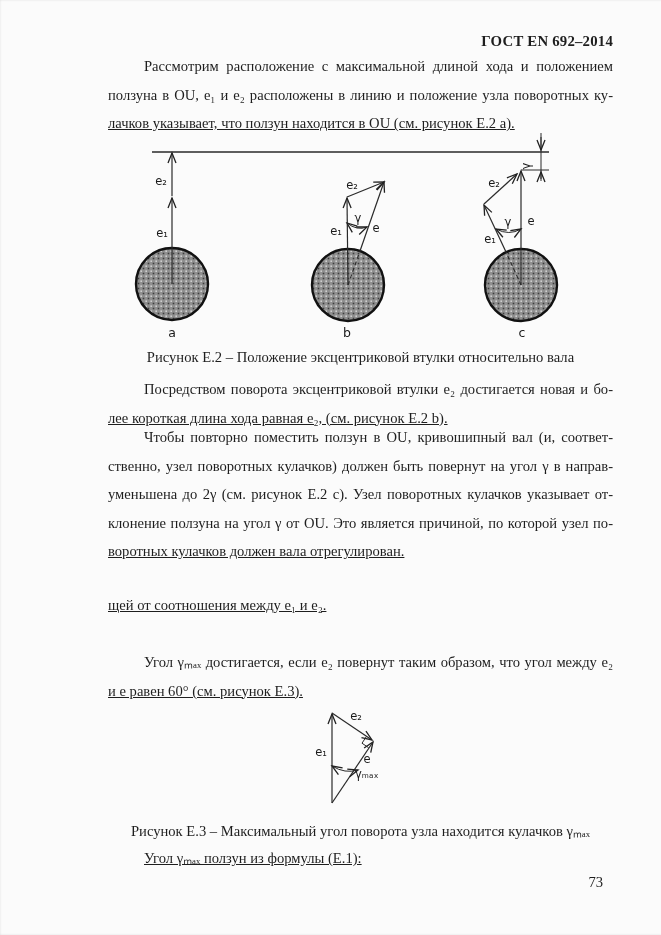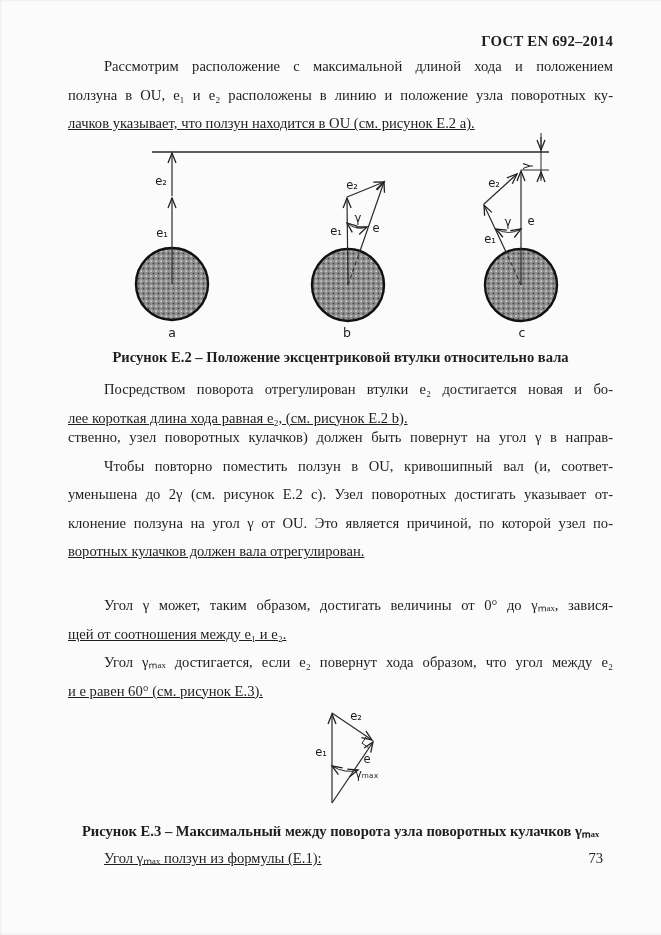--- a/index.html
+++ b/index.html
@@ -7,25 +7,25 @@
     position:relative;width:661px;height:935px;background:#fbfbfb;
     font-family:"Liberation Serif", serif;color:#1e1e1e;overflow:hidden;
     box-shadow:inset 0 0 2px #d8d8d8;
     padding-left:40px;
   }
   .header{
     position:absolute;left:68px;width:545px;top:33px;text-align:right;
     font-weight:bold;font-size:14.8px;letter-spacing:.2px;
   }
   .textblock{position:absolute;left:68px;width:545px;font-size:14.6px;line-height:28.5px;}
-  .ln{text-align:justify;text-align-last:justify;}
+  .ln{text-align:justify;text-align-last:justify;margin-left:40px;}
   .ln.first{padding-left:36px;}
   .ln.last{text-align-last:left;text-decoration:underline;}
-  .caption{text-align:center;text-align-last:center;font-weight:bold;}
-  .pagenum{position:absolute;left:68px;width:535px;top:850px;text-align:right;font-size:14.6px;}
+  .caption{text-align:center;text-align-last:center;}
+  .pagenum{position:absolute;left:68px;width:535px;top:874px;text-align:right;font-size:14.6px;}
   .fig{position:absolute;}
   svg text{font-family:"DejaVu Sans", sans-serif;font-size:11.5px;fill:#1a1a1a;}
   svg text.tag{font-size:12.5px;}
 </style>
 </head>
 <body>
 
 <div class="page">
 
   <div class="header">ГОСТ EN 692–2014</div>
@@ -94,39 +94,38 @@
       <text x="490" y="243" text-anchor="middle">e₁</text>
       <text x="522" y="337" text-anchor="middle" class="tag">c</text>
     </g>
   </svg>
 
   <div class="textblock" style="top:343px">
     <div class="ln caption">Рисунок Е.2 – Положение эксцентриковой втулки относительно вала</div>
   </div>
 
   <div class="textblock" style="top:375px">
-    <div class="ln first">Посредством поворота отрегулирован втулки e₂ достигается новая и бо-</div>
+    <div class="ln first">Посредством поворота эксцентриковой втулки e₂ достигается новая и бо-</div>
     <div class="ln last">лее короткая длина хода равная e₂, (см. рисунок Е.2 b).</div>
   </div>
 
   <div class="textblock" style="top:423px">
+    <div class="ln first">Чтобы повторно поместить ползун в OU, кривошипный вал (и, соответ-</div>
     <div class="ln">ственно, узел поворотных кулачков) должен быть повернут на угол γ в направ-</div>
-    <div class="ln first">Чтобы повторно поместить ползун в OU, кривошипный вал (и, соответ-</div>
-    <div class="ln">уменьшена до 2γ (см. рисунок Е.2 с). Узел поворотных достигать указывает от-</div>
+    <div class="ln">уменьшена до 2γ (см. рисунок Е.2 с). Узел поворотных кулачков указывает от-</div>
     <div class="ln">клонение ползуна на угол γ от OU. Это является причиной, по которой узел по-</div>
     <div class="ln last">воротных кулачков должен вала отрегулирован.</div>
   </div>
 
   <div class="textblock" style="top:591px">
-    <div class="ln first">Угол γ может, таким образом, достигать величины от 0° до γₘₐₓ, завися-</div>
     <div class="ln last">щей от соотношения между e₁ и e₂.</div>
   </div>
 
   <div class="textblock" style="top:648px">
-    <div class="ln first">Угол γₘₐₓ достигается, если e₂ повернут хода образом, что угол между e₂</div>
+    <div class="ln first">Угол γₘₐₓ достигается, если e₂ повернут таким образом, что угол между e₂</div>
     <div class="ln last">и e равен 60° (см. рисунок Е.3).</div>
   </div>
 
   <svg class="fig" style="left:290px;top:700px" width="140" height="120" viewBox="290 700 140 120">
     <defs>
       <marker id="arr2" viewBox="0 0 14 10" markerWidth="14" markerHeight="10" refX="12" refY="5" orient="auto-start-reverse" markerUnits="userSpaceOnUse">
         <path d="M2,1 L12,5 L2,9" fill="none" stroke="#222" stroke-width="1.3"></path>
       </marker>
     </defs>
     <path d="M332,803 V714" stroke="#2a2a2a" stroke-width="1.2" fill="none" marker-end="url(#arr2)"></path>
@@ -134,21 +133,21 @@
     <path d="M332,803 L373,742" stroke="#2a2a2a" stroke-width="1.2" fill="none" marker-end="url(#arr2)"></path>
     <path d="M366.4,736.5 L362,743.2 L368.6,747.7" stroke="#2a2a2a" stroke-width="1" fill="none"></path>
     <path d="M332,766 Q345,774 358,770" stroke="#2a2a2a" stroke-width="1" fill="none" marker-start="url(#arr2)" marker-end="url(#arr2)"></path>
     <text x="356" y="720" text-anchor="middle">e₂</text>
     <text x="321" y="756" text-anchor="middle">e₁</text>
     <text x="367" y="763" text-anchor="middle">e</text>
     <text x="355" y="778">γₘₐₓ</text>
   </svg>
 
   <div class="textblock" style="top:817px">
-    <div class="ln caption">Рисунок Е.3 – Максимальный между поворота узла поворотных кулачков γₘₐₓ</div>
+    <div class="ln caption">Рисунок Е.3 – Максимальный угол поворота узла находится кулачков γₘₐₓ</div>
   </div>
 
   <div class="textblock" style="top:844px">
     <div class="ln first last">Угол γₘₐₓ ползун из формулы (Е.1):</div>
   </div>
 
   <div class="pagenum">73</div>
 
 </div>
 

